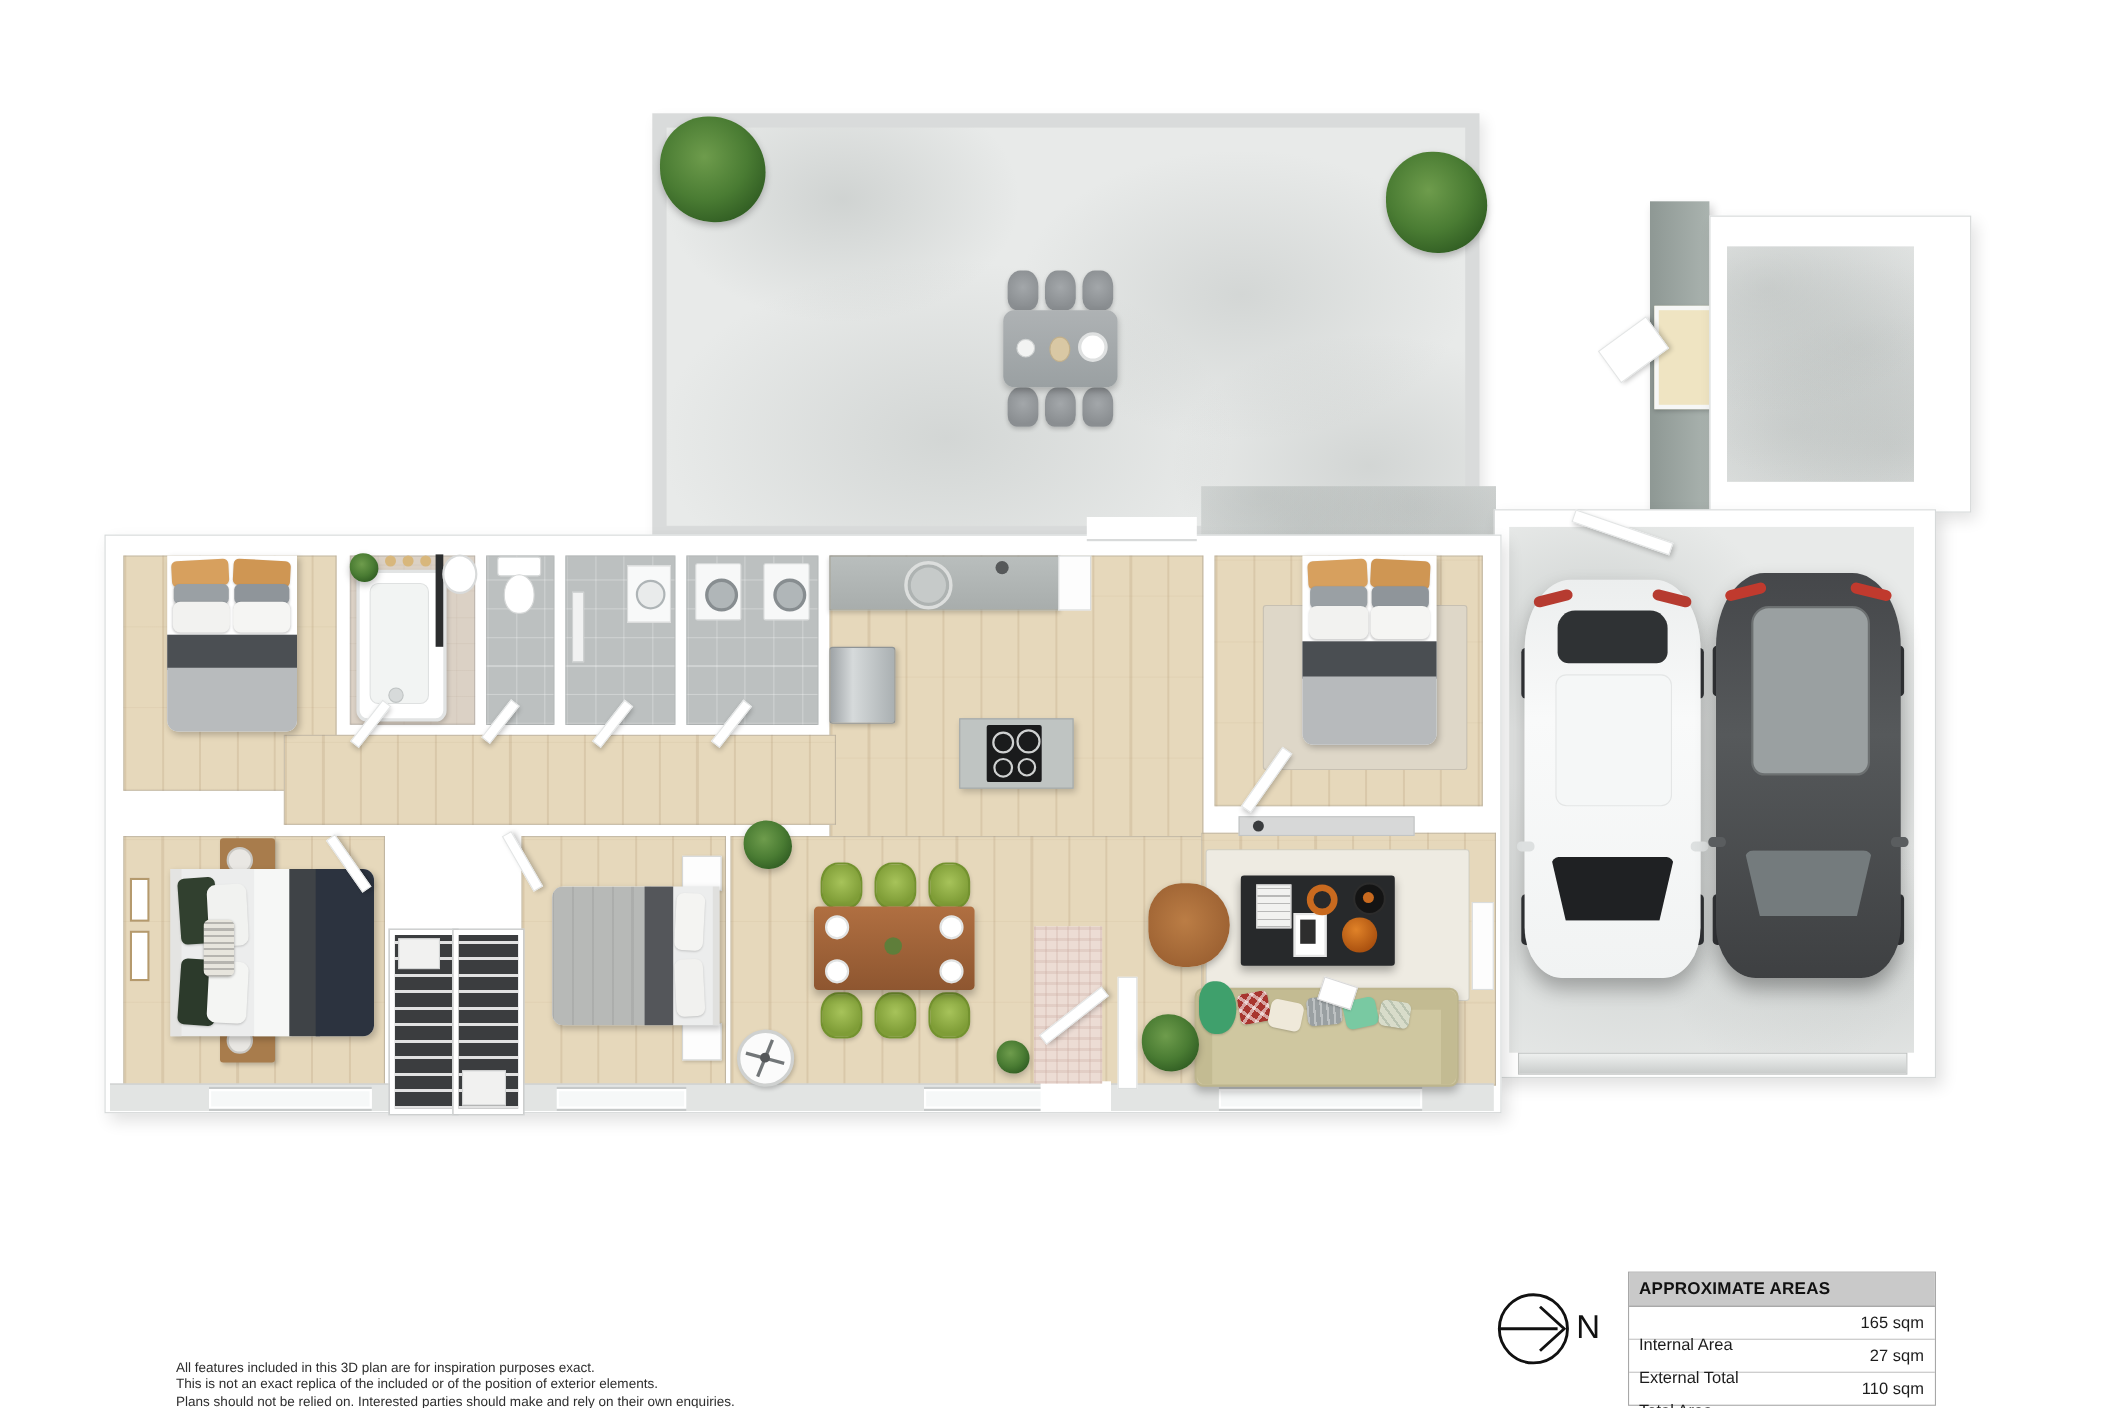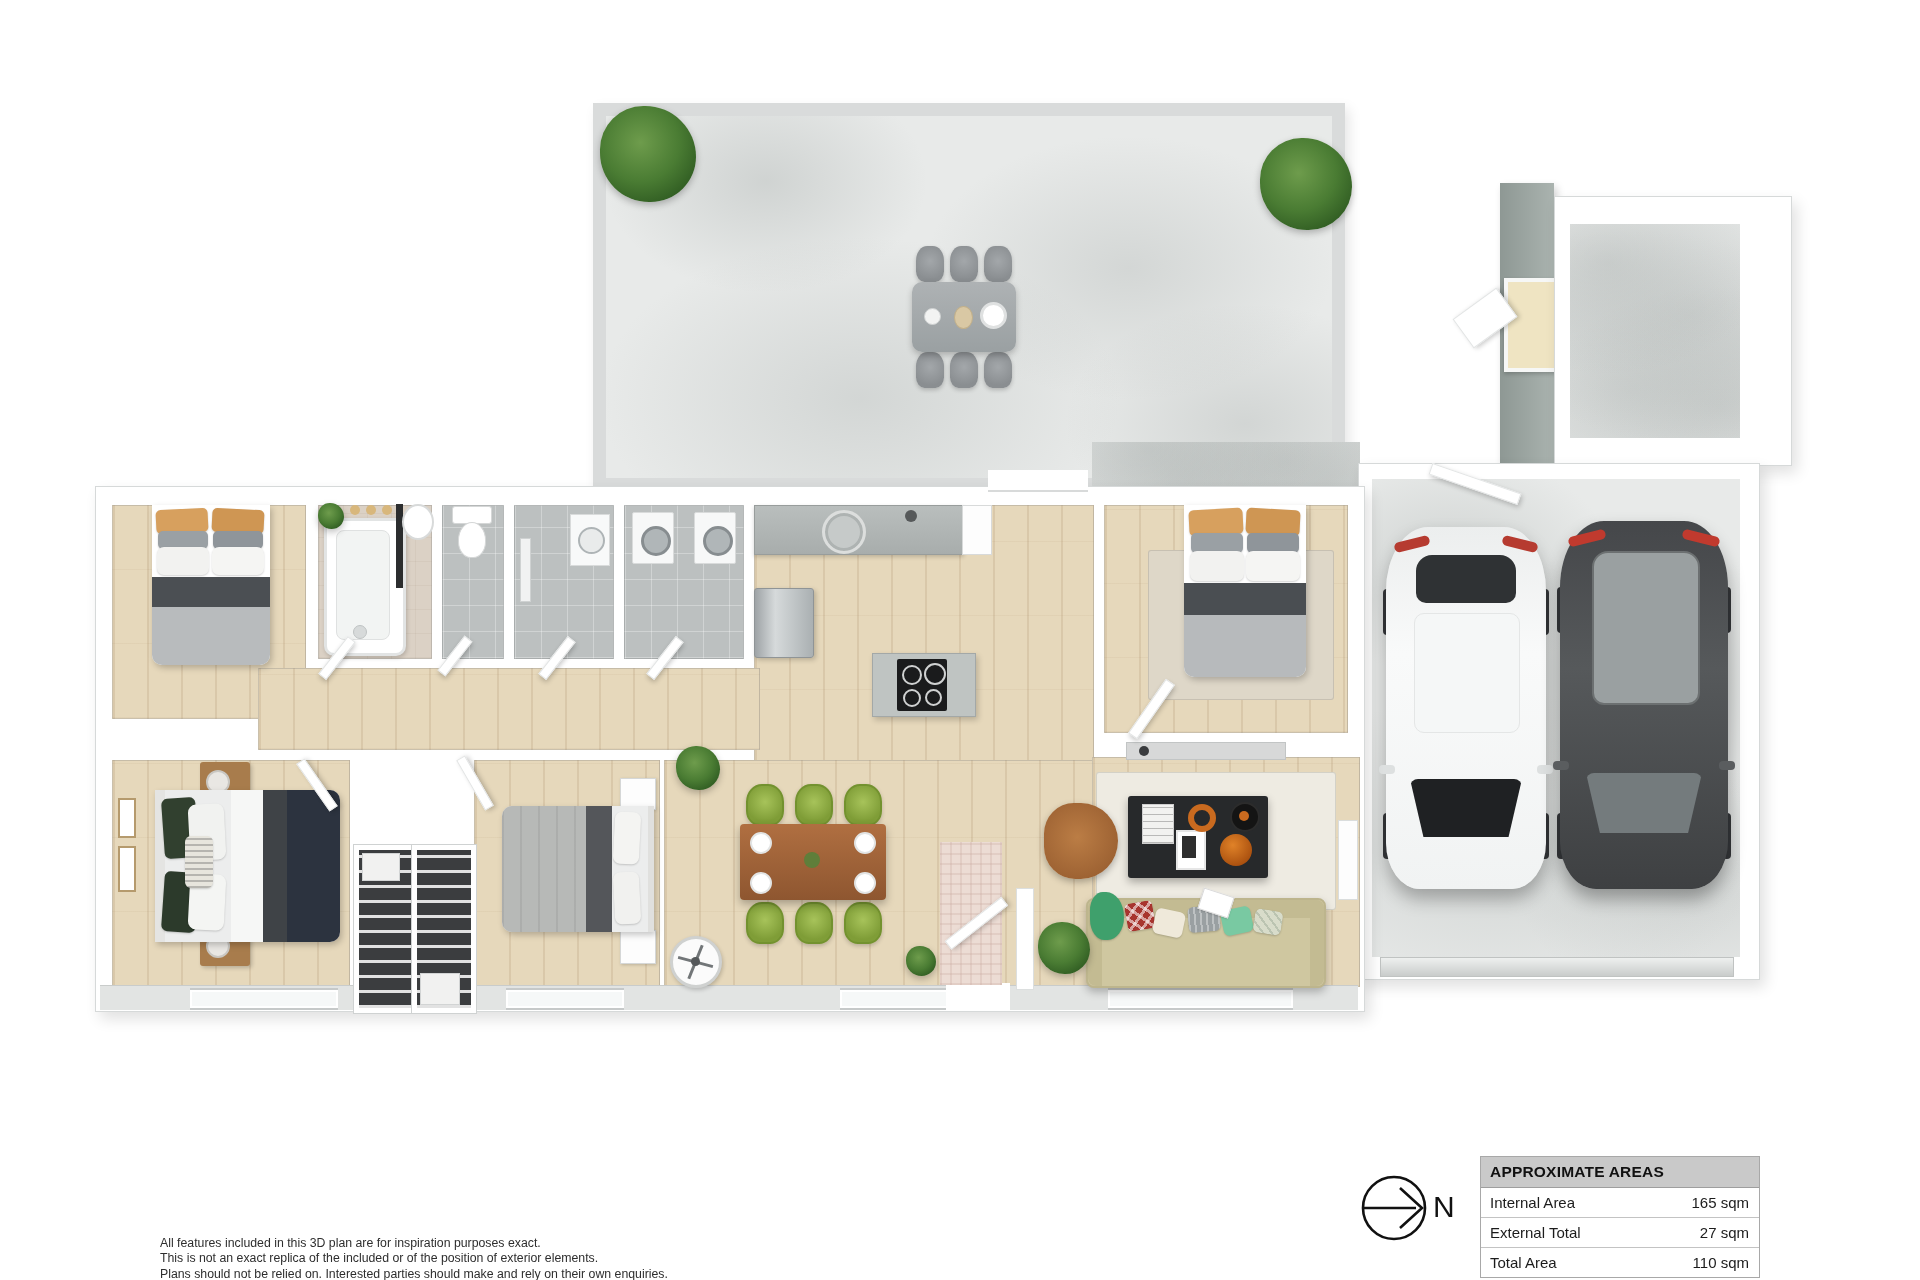--- a/index.html
+++ b/index.html
@@ -43,21 +43,21 @@
   .ring{border-radius:50%;position:absolute;}
   .wheel{position:absolute;width:9px;height:46px;background:#35373a;border-radius:4px;}
   
   .areas{position:absolute;left:1480px;top:1156px;width:278px;border:1px solid #a8a8a8;background:#fff;
          font-size:15px;color:#1c1c1c;}
   .areas .hdr{height:30px;line-height:30px;background:#c9c9c9;border-bottom:1px solid #9e9e9e;
          font-weight:bold;font-size:15.5px;padding-left:9px;letter-spacing:.2px;color:#111;}
   .areas .row{height:29px;line-height:29px;display:flex;justify-content:space-between;
          border-bottom:1px solid #c3c3c3;}
   .areas .row:last-child{border-bottom:none;}
-  .areas .lab{padding-left:9px;}
+  .areas .lab{padding-left:9px;margin-top:20px;}
   .areas .val{padding-right:10px;}
   .disc{position:absolute;left:160px;top:1236px;font-size:12.3px;line-height:15.3px;color:#2e2e2e;}
   .nlab{position:absolute;left:1433px;top:1190px;font-size:30px;color:#111;}
 </style>
 </head>
 <body>
 
 <div class="stage">
 
   <div class="abs" style="left:593px;top:103px;width:752px;height:388px;background:#d9dbdb;box-shadow:4px 6px 12px rgba(0,0,0,.10);"></div>

